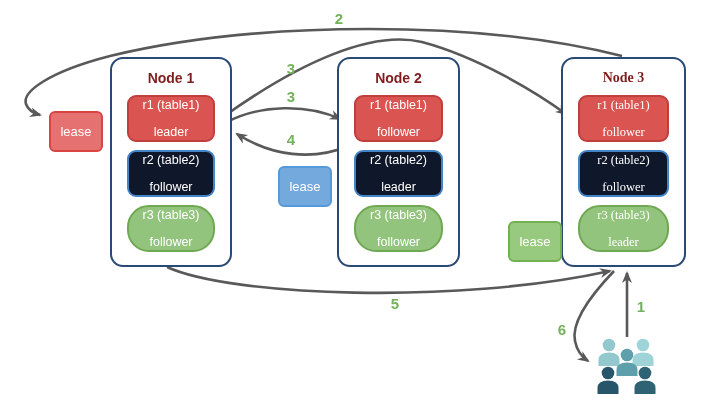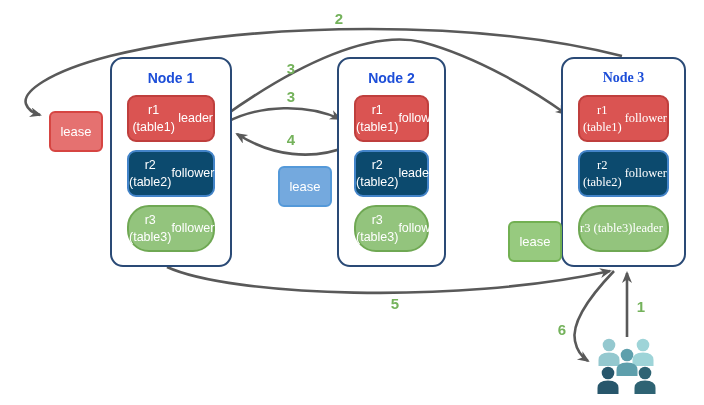--- a/index.html
+++ b/index.html
@@ -8,32 +8,32 @@
     font-family:"Liberation Sans", sans-serif; overflow:hidden;
   }
   svg.layer { position:absolute; left:0; top:0; width:704px; height:405px; }
 
   .node {
     position:absolute; top:57px; height:210px; box-sizing:border-box;
     background:#ffffff; border:2px solid #2A4A76; border-radius:13px;
     display:flex; flex-direction:column; align-items:center; padding:8px 15px 0;
   }
   .node1 { left:110px; width:122px; }
-  .node2 { left:337px; width:109px; }
+  .node2 { left:337px; width:123px; }
   .node3 { left:561px; width:125px;font-family:Liberation Serif, serif; }
-  .node-title { font-weight:bold; font-size:14px; color:#1d4ed8; margin:3px 0 9px; }
+  .node-title { font-weight:bold; font-size:14px; color:#7f1d1d; margin:3px 0 9px; }
 
   .replica {
     width:100%; height:47px; box-sizing:border-box; margin-bottom:8px;
     border-radius:9px; border:2px solid; color:#ffffff; font-size:12.5px;
-    line-height:1.3; display:flex; flex-direction:row; align-items:center; justify-content:flex-start;
+    line-height:1.3; display:flex; flex-direction:column; align-items:center; justify-content:space-between;
     text-align:center;
   }
   .replica.red   { background:#DA5452; border-color:#BF3F3D; }
-  .replica.blue  { background:#0c4a6e; border-color:#4384C9; }
+  .replica.blue  { background:#0f172a; border-color:#4384C9; }
   .replica.green { background:#93C47D; border-color:#6FA853;border-radius:22px; }
 
   .lease {
     position:absolute; width:54px; height:41px; box-sizing:border-box;
     border-radius:6px; border:2px solid; color:#ffffff; font-size:13px;
     display:flex; align-items:center; justify-content:center;
   }
   .lease.red   { left:49px;  top:111px; background:#E57170; border-color:#D64542; }
   .lease.blue  { left:278px; top:166px; background:#74A9DE; border-color:#5499D9; }
   .lease.green { left:508px; top:221px; background:#97CA7F; border-color:#72B052; }

